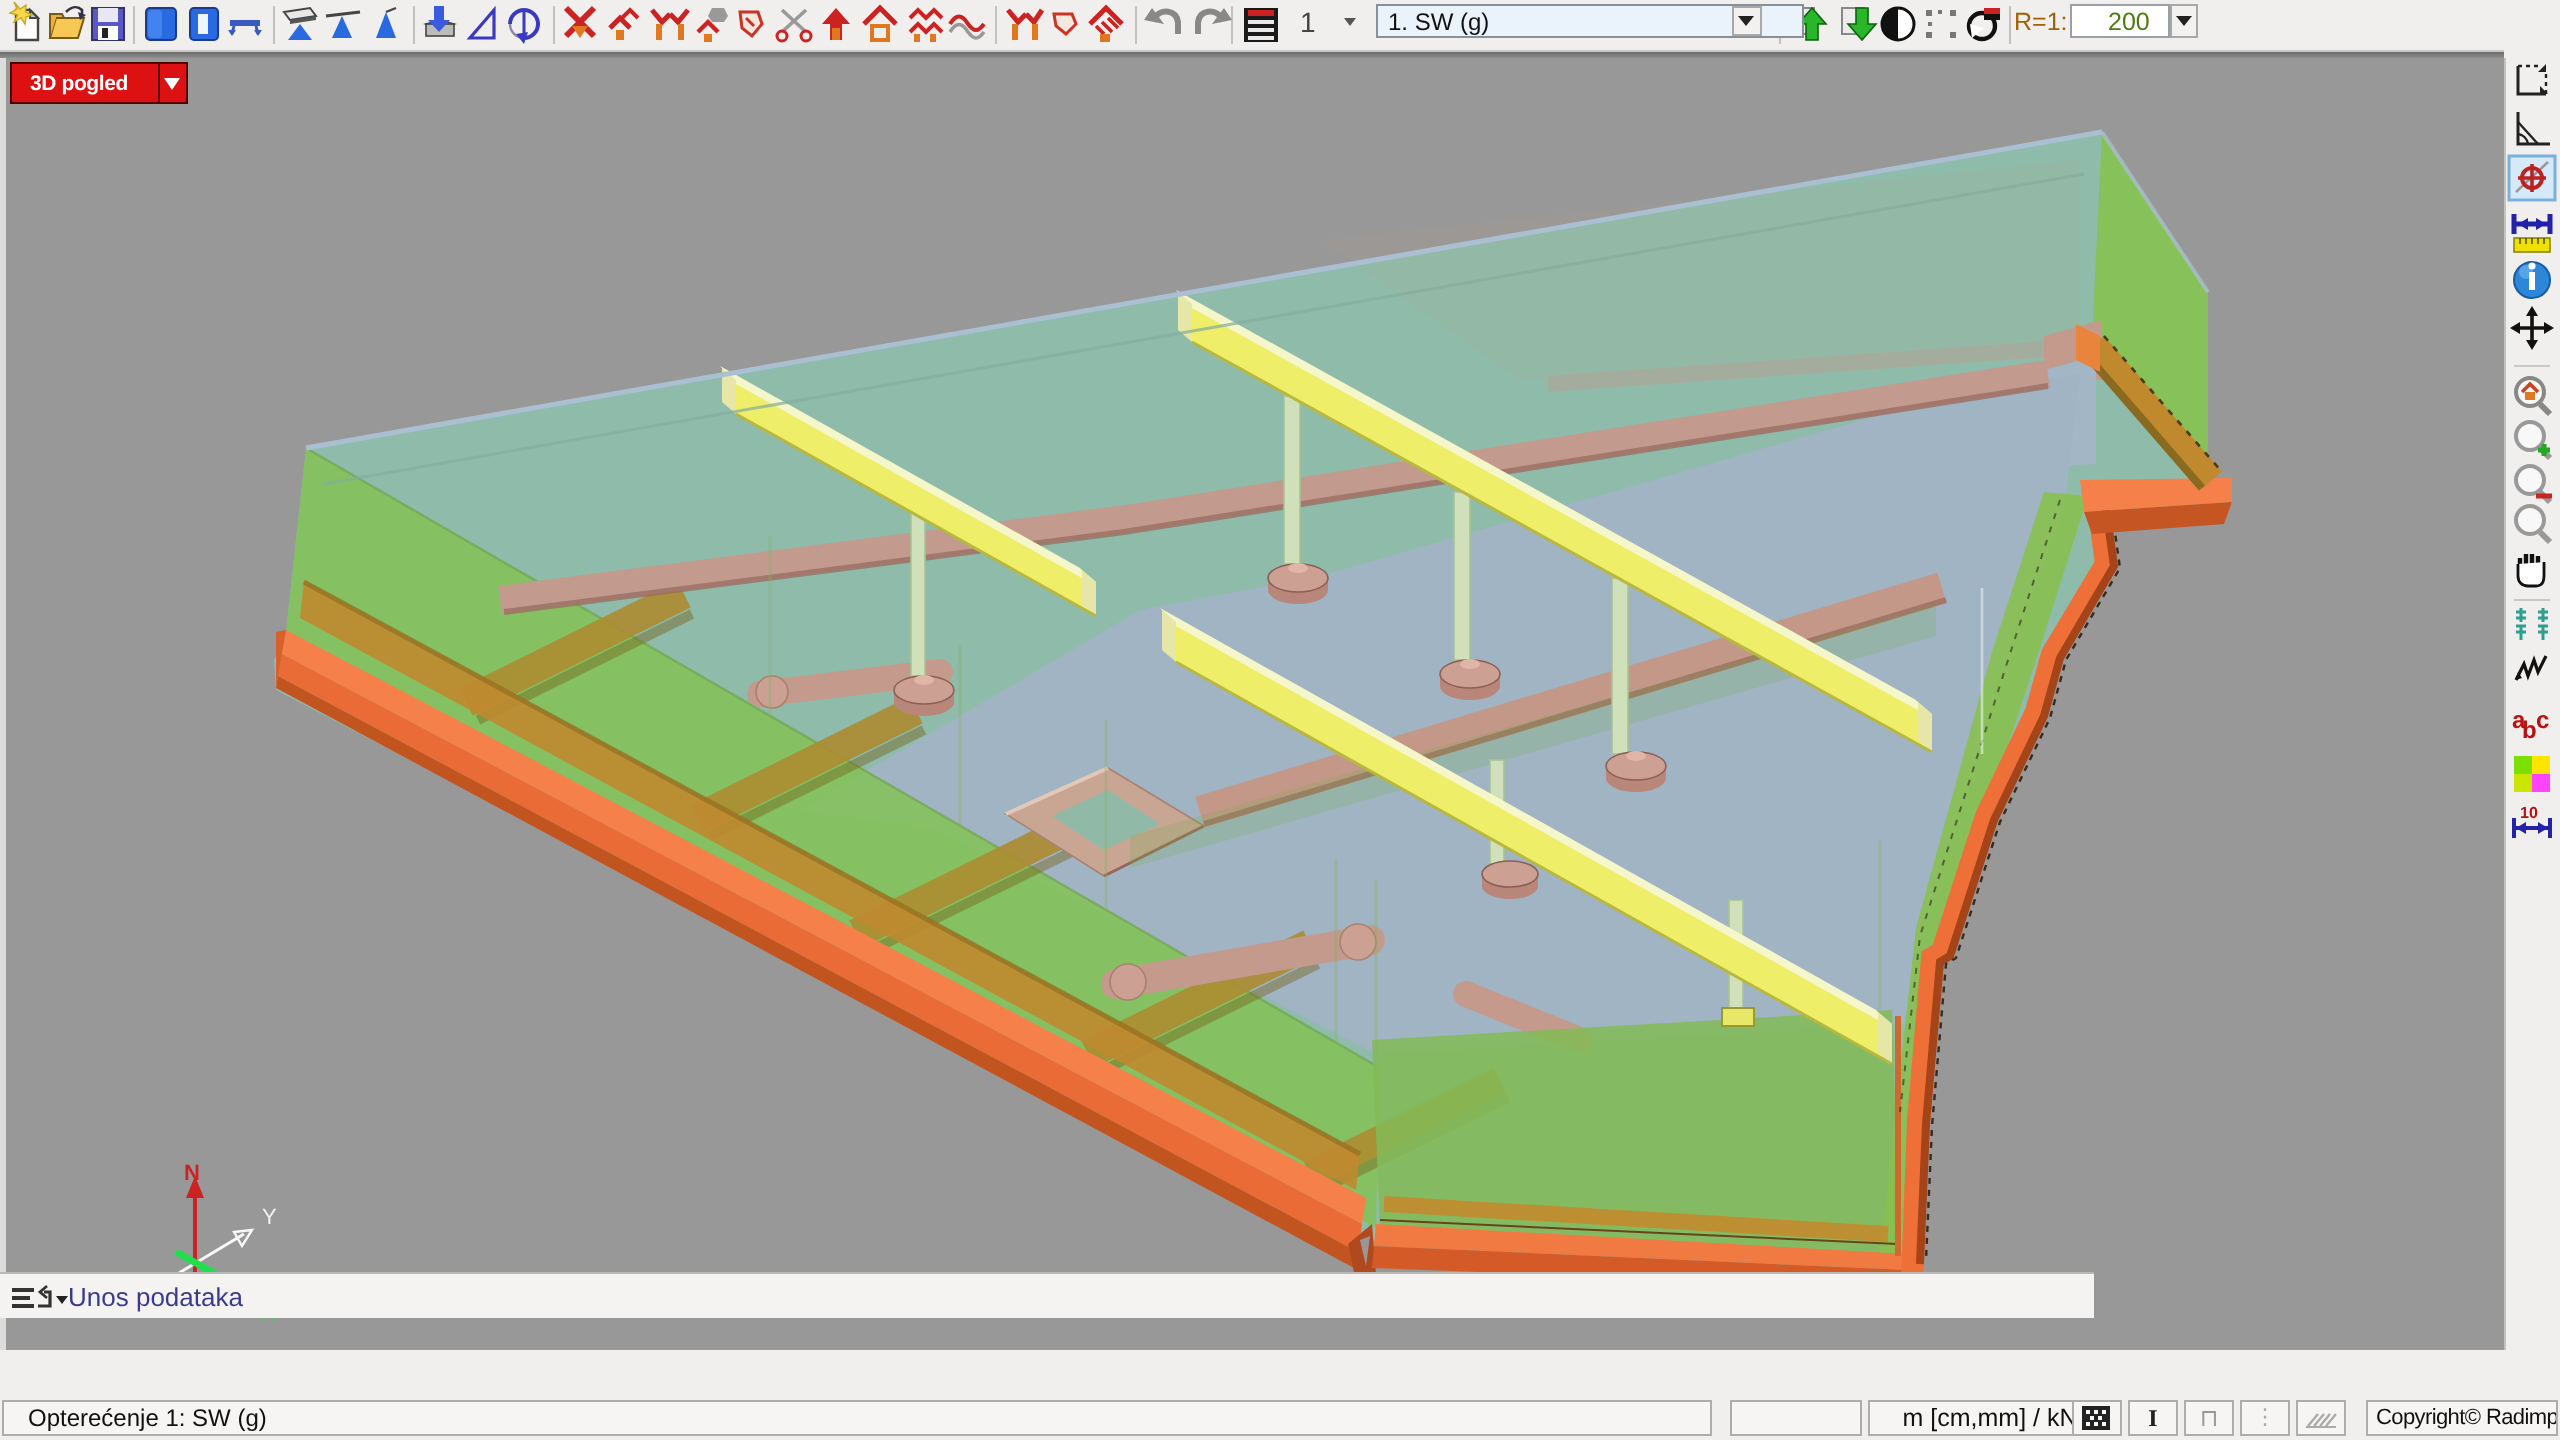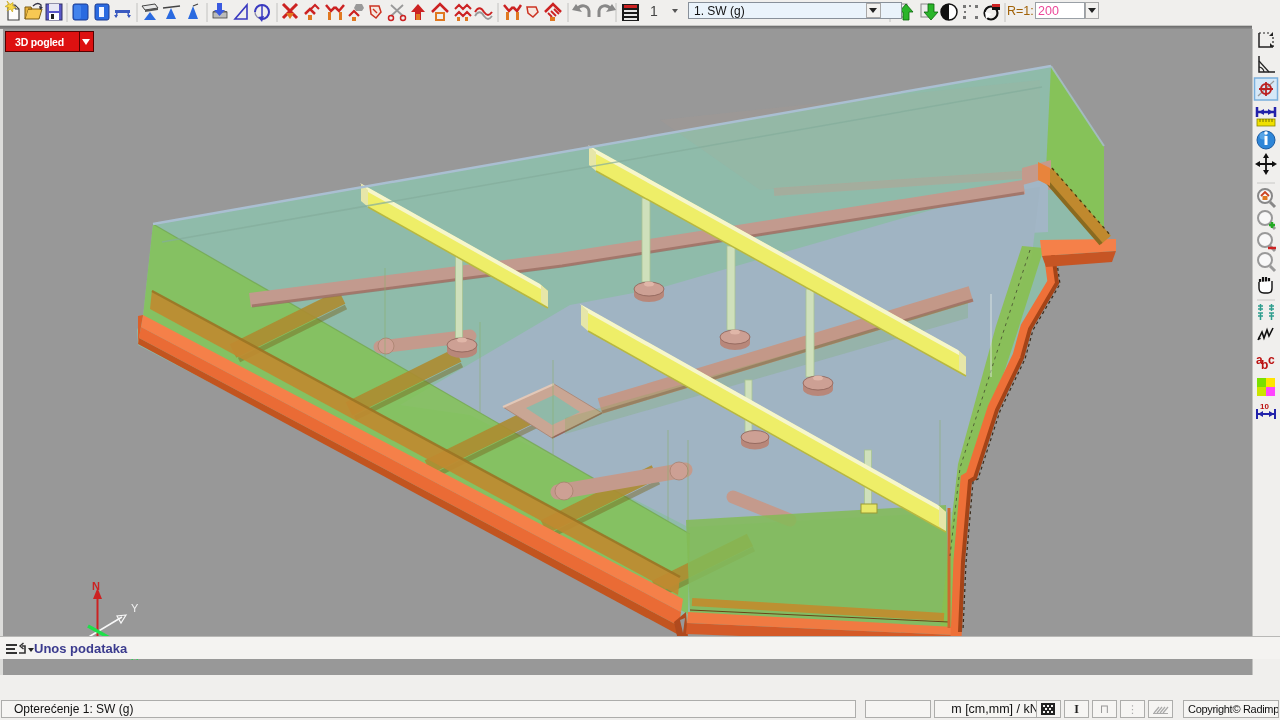--- a/index.html
+++ b/index.html
@@ -335,21 +335,21 @@
   </svg>
 
   <div class="abs" style="left:688px;top:2px;width:214px;height:17px;background:#eaf3fb;border:1px solid #88909a;font-size:12px;color:#111;line-height:17px;padding-left:5px;box-sizing:border-box;">1. SW (g)</div>
   <div class="abs" style="left:866px;top:3px;width:15px;height:15px;background:#f2f1ef;border:1px solid #a8a8a8;box-sizing:border-box;"></div>
   <div class="abs" style="left:869px;top:8px;width:0;height:0;border-left:4px solid transparent;border-right:4px solid transparent;border-top:5px solid #222;"></div>
 
   <div class="abs" style="left:650px;top:3px;width:20px;height:17px;font-size:14px;color:#444;">1</div>
   <div class="abs" style="left:672px;top:9px;width:0;height:0;border-left:3.5px solid transparent;border-right:3.5px solid transparent;border-top:4px solid #555;"></div>
 
   <div class="abs" style="left:1007px;top:4px;font-size:12.5px;color:#a16207;">R=1:</div>
-  <div class="abs" style="left:1035px;top:2px;width:50px;height:17px;background:#fff;border:1px solid #9aa0a6;font-size:12.5px;color:#ec4899;line-height:16px;padding-left:2px;box-sizing:border-box;">200</div>
+  <div class="abs" style="left:1035px;top:2px;width:50px;height:17px;background:#fff;border:1px solid #9aa0a6;font-size:12.5px;color:#4d7c0f;line-height:16px;padding-left:18px;box-sizing:border-box;">200</div>
   <div class="abs" style="left:1085px;top:2px;width:14px;height:17px;background:#f2f1ef;border:1px solid #a8a8a8;box-sizing:border-box;"></div>
   <div class="abs" style="left:1088px;top:8px;width:0;height:0;border-left:4px solid transparent;border-right:4px solid transparent;border-top:5px solid #222;"></div>
 
   <div class="abs" style="left:5px;top:31px;width:89px;height:21px;background:#dd1111;border:1px solid #550000;box-sizing:border-box;">
     <span style="position:absolute;left:9px;top:4px;font-size:10.5px;font-weight:bold;color:#fff;letter-spacing:-0.2px;">3D pogled</span>
     <span style="position:absolute;right:13px;top:0;width:1px;height:19px;background:#550000;"></span>
     <span style="position:absolute;right:3px;top:7px;width:0;height:0;border-left:4.5px solid transparent;border-right:4.5px solid transparent;border-top:6px solid #fff;"></span>
   </div>
 
   <div class="abs" style="left:1252px;top:0;width:28px;height:675px;background:#f0efed;"></div>
@@ -428,21 +428,21 @@
     <rect x="5" y="359" width="9" height="9" fill="#cbe400"></rect>
     <rect x="14" y="359" width="9" height="9" fill="#ff44ff"></rect>
 
     <text x="8" y="381" font-size="8" font-weight="bold" fill="#bb1111" font-family="Liberation Sans">10</text>
     <path d="M5,386 L23,386" stroke="#2222aa" stroke-width="2"></path>
     <path d="M5,381 L5,391 M23,381 L23,391" stroke="#2222aa" stroke-width="2"></path>
     <polygon points="6,386 11,383 11,389" fill="#2222aa"></polygon>
       <polygon points="22,386 17,383 17,389" fill="#2222aa"></polygon>
   </svg>
 
-  <div class="abs" style="left:0;top:636px;width:1280px;height:23px;background:#f4f3f1;border-top:1px solid #b8b8b6;box-sizing:border-box;font-weight:bold;">
+  <div class="abs" style="left:0;top:636px;width:1047px;height:23px;background:#f4f3f1;border-top:1px solid #b8b8b6;box-sizing:border-box;">
     <svg class="abs" style="left:6px;top:4px;" width="30" height="16" viewBox="0 0 30 16">
       <rect x="0" y="3" width="11" height="2" fill="#333"></rect>
       <rect x="0" y="7" width="9" height="2" fill="#333"></rect>
       <rect x="0" y="11" width="11" height="2" fill="#333"></rect>
       <path d="M13 12 L19 12 L19 5 L16 5" fill="none" stroke="#333" stroke-width="1.6"></path>
       <path d="M17.5 2 L14 5 L17.5 8" fill="none" stroke="#333" stroke-width="1.4"></path>
       <path d="M22 7 L28 7 L25 11 Z" fill="#222"></path>
     </svg>
     <span class="abs" style="left:34px;top:4px;font-size:13px;color:#3b3b8e;">Unos podataka</span>
   </div>

